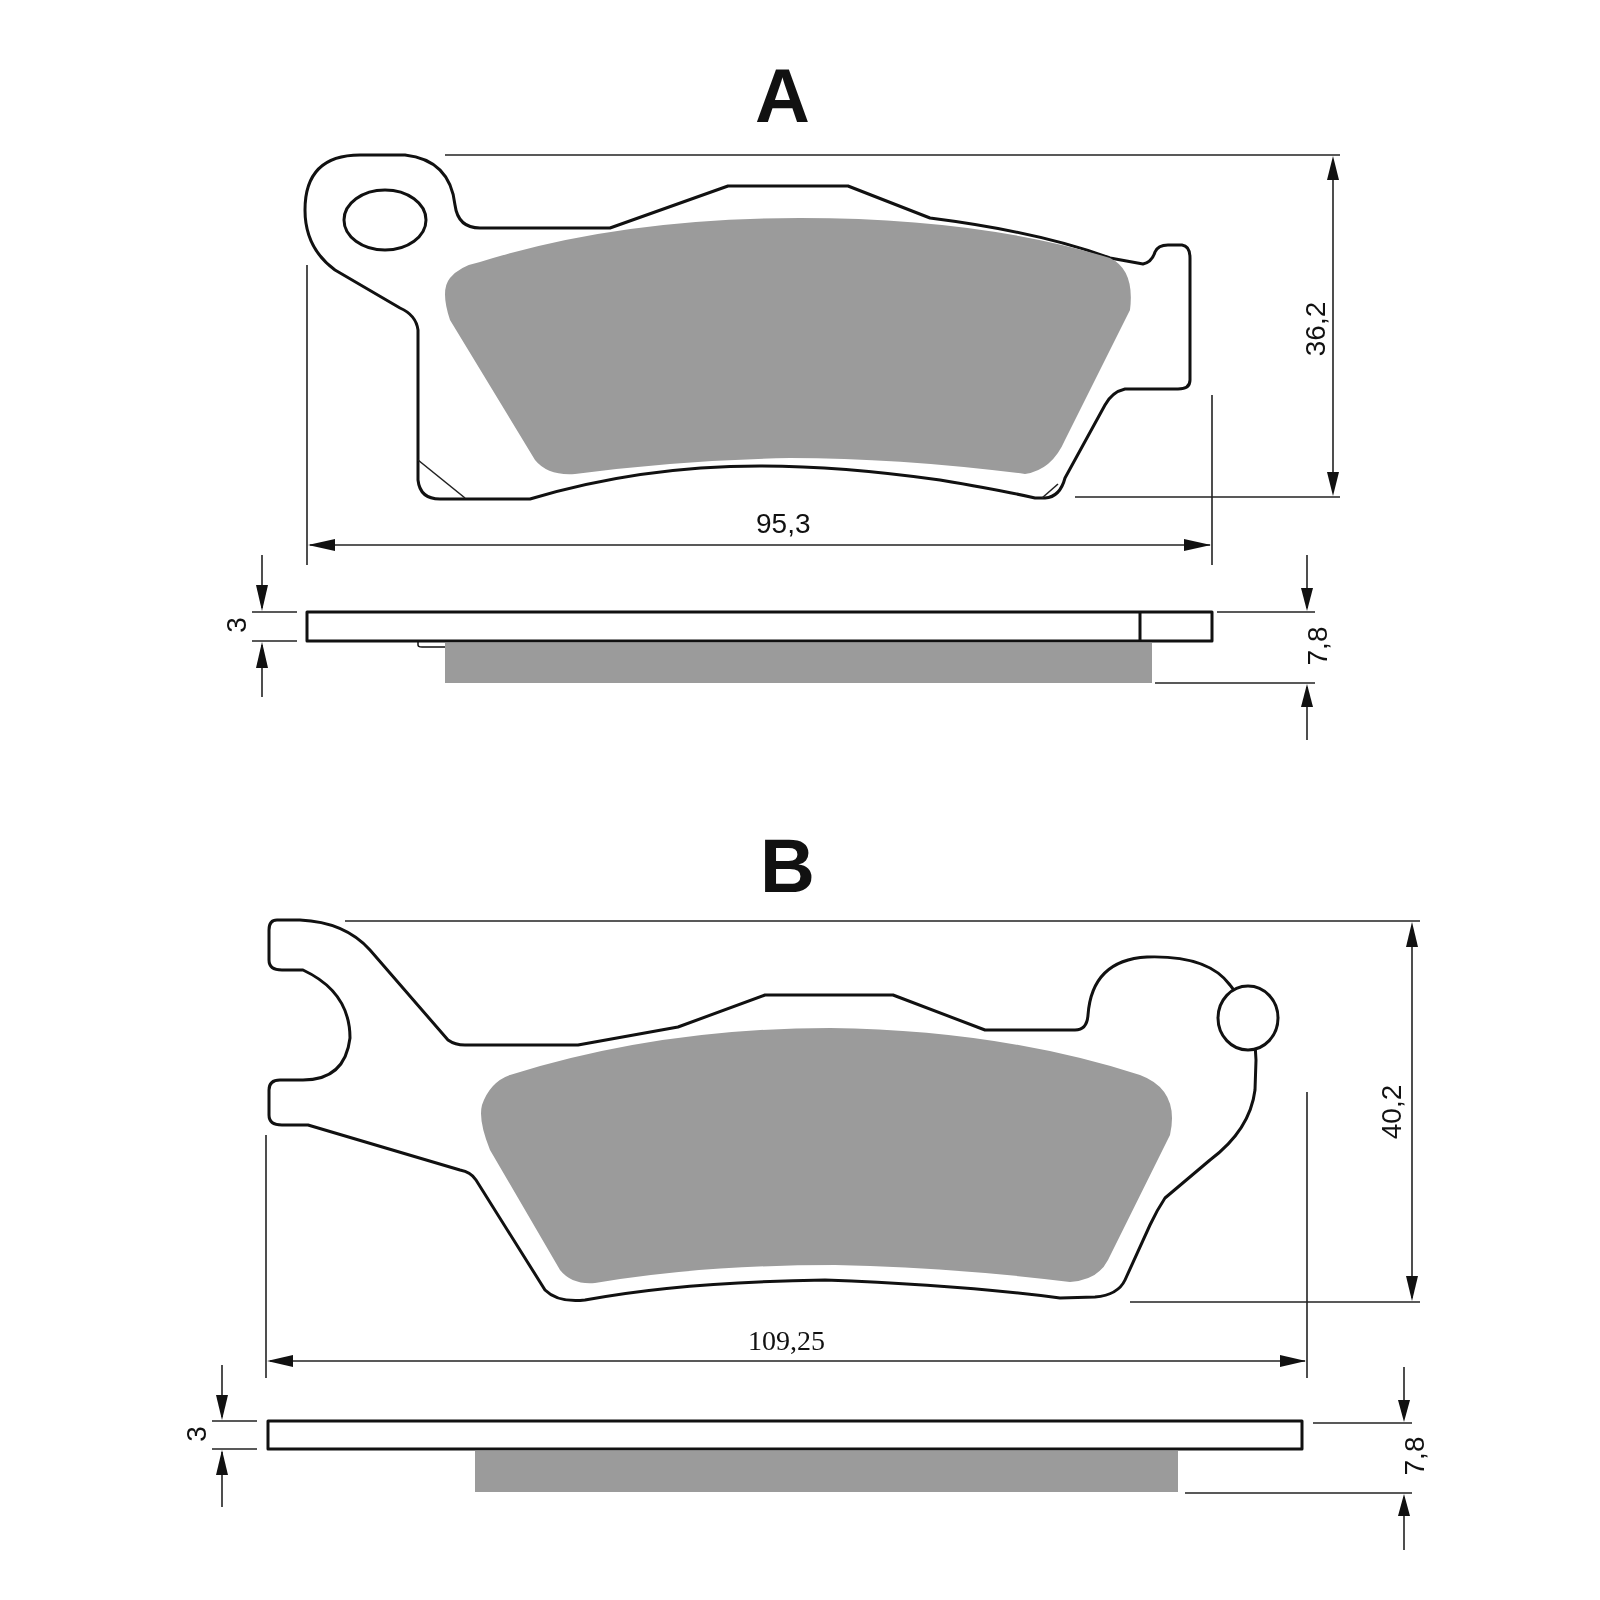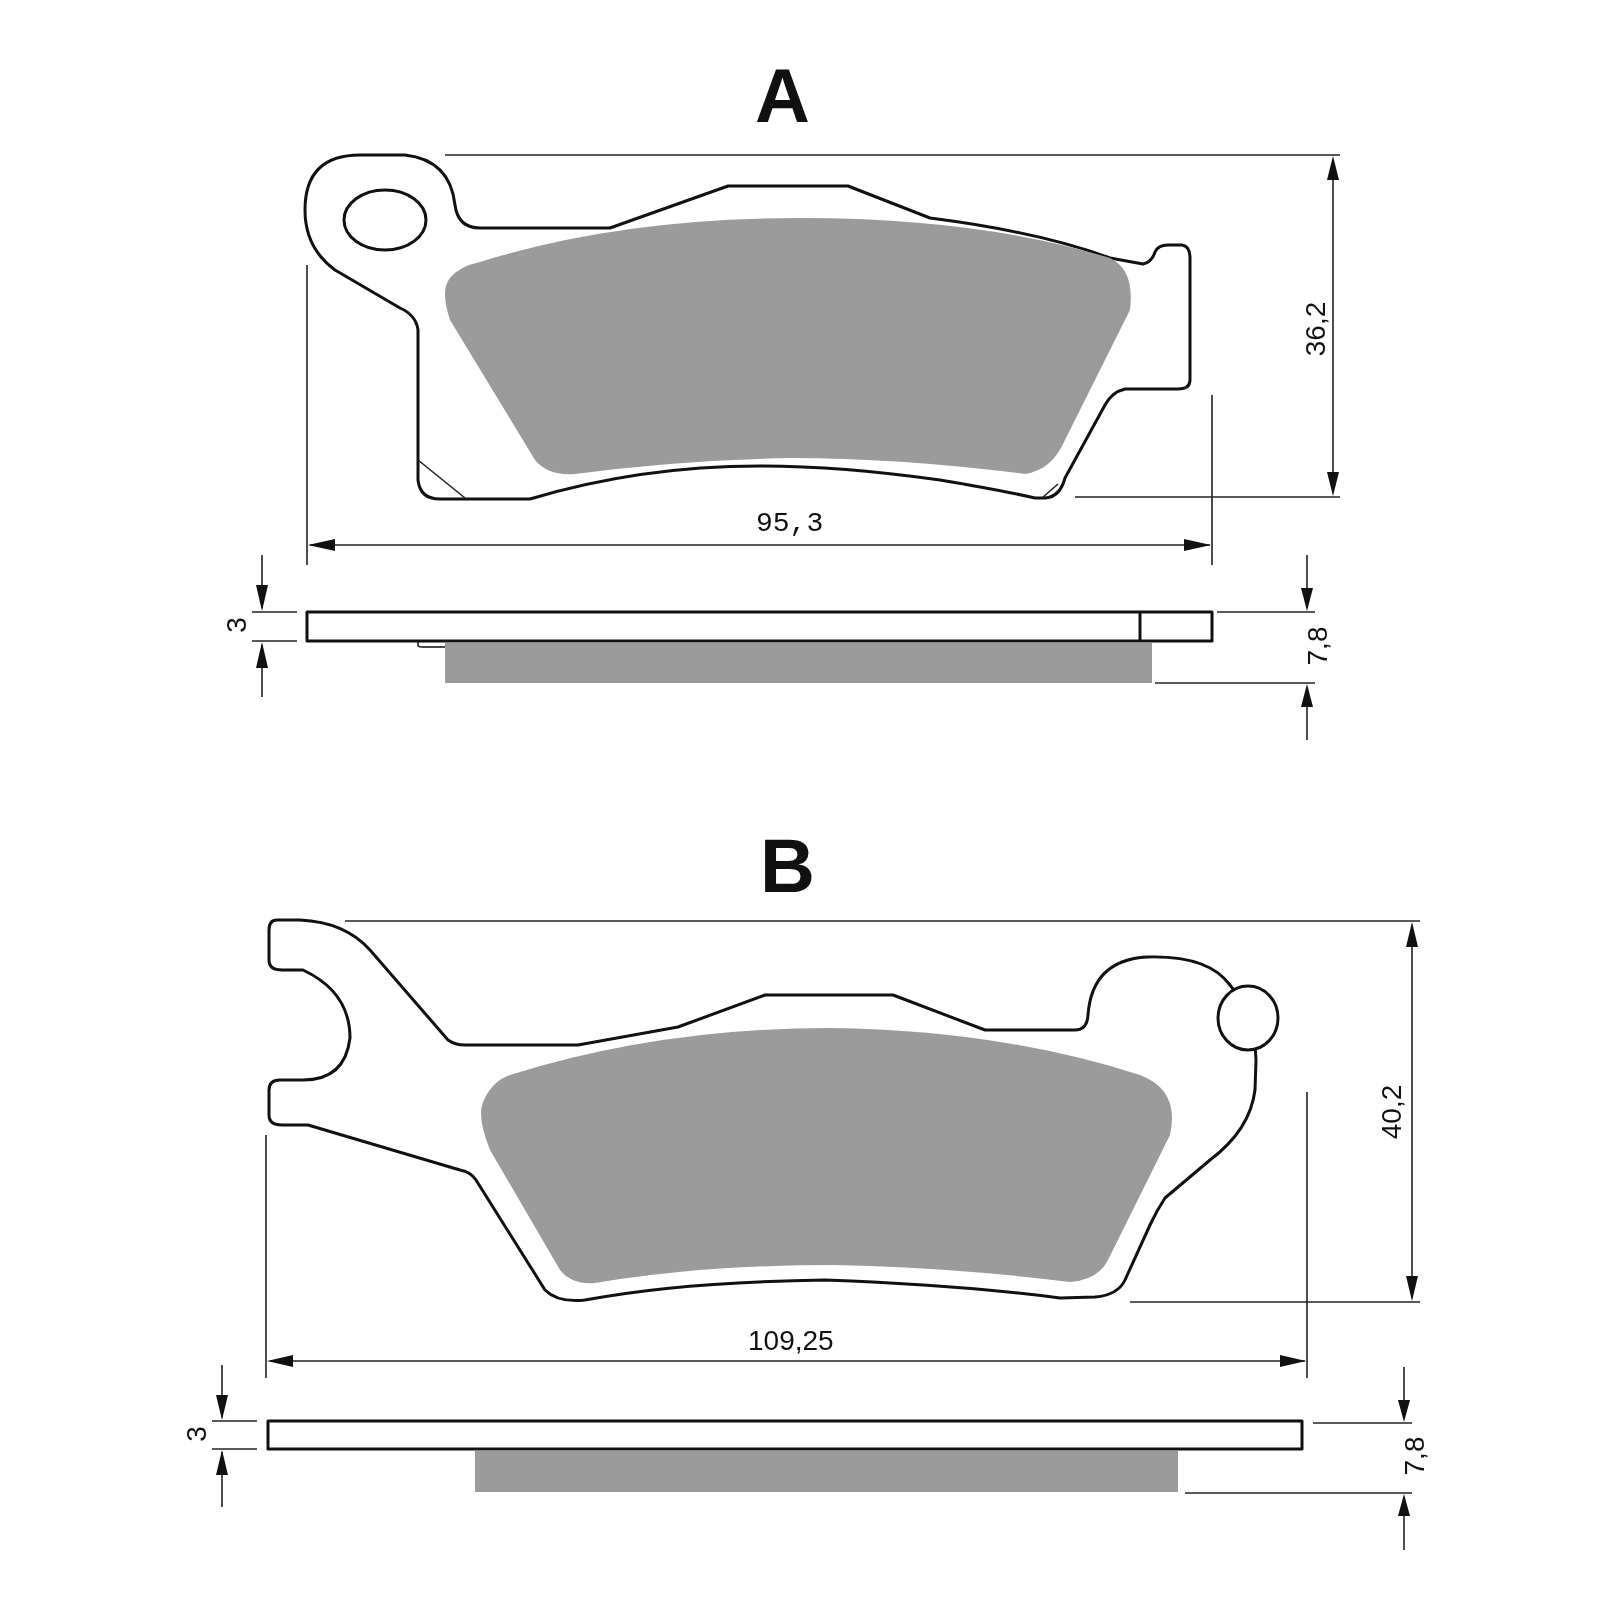--- a/index.html
+++ b/index.html
@@ -91,22 +91,22 @@
     <line class="dim" x1="1313" y1="1423" x2="1412" y2="1423"></line>
     <line class="dim" x1="1185" y1="1493" x2="1412" y2="1493"></line>
     <line class="dim" x1="1404" y1="1367" x2="1404" y2="1418"></line>
     <polygon class="arrow" points="1404,1422 1398,1400 1410,1400"></polygon>
     <line class="dim" x1="1404" y1="1497" x2="1404" y2="1550"></line>
     <polygon class="arrow" points="1404,1494 1398,1516 1410,1516"></polygon>
   </g>
 </svg>
 
 <div class="label big" style="left:755px; top:52px;">A</div>
-<div class="label num" style="left:756px; top:508px;font-family:Liberation Mono, monospace;">95,3</div>
+<div class="label num" style="left:756px; top:508px;">95,3</div>
 <div class="label num rot" style="left:1286px; top:313px; width:60px; text-align:center;">36,2</div>
 <div class="label num rot" style="left:222px; top:609px; width:30px; text-align:center;">3</div>
 <div class="label num rot" style="left:1293px; top:630px; width:50px; text-align:center;">7,8</div>
 
 <div class="label big" style="left:760px; top:822px;">B</div>
-<div class="label num" style="left:748px; top:1325px;">109,25</div>
+<div class="label num" style="left:748px; top:1325px;font-family:Liberation Serif, serif;">109,25</div>
 <div class="label num rot" style="left:1362px; top:1096px; width:60px; text-align:center;">40,2</div>
 <div class="label num rot" style="left:182px; top:1418px; width:30px; text-align:center;">3</div>
 <div class="label num rot" style="left:1390px; top:1440px; width:50px; text-align:center;">7,8</div>
 
 </body></html>

